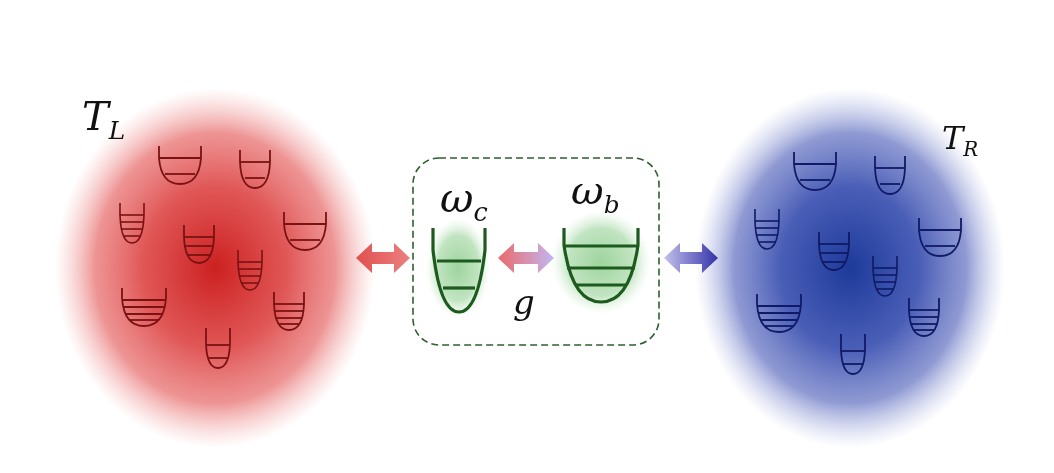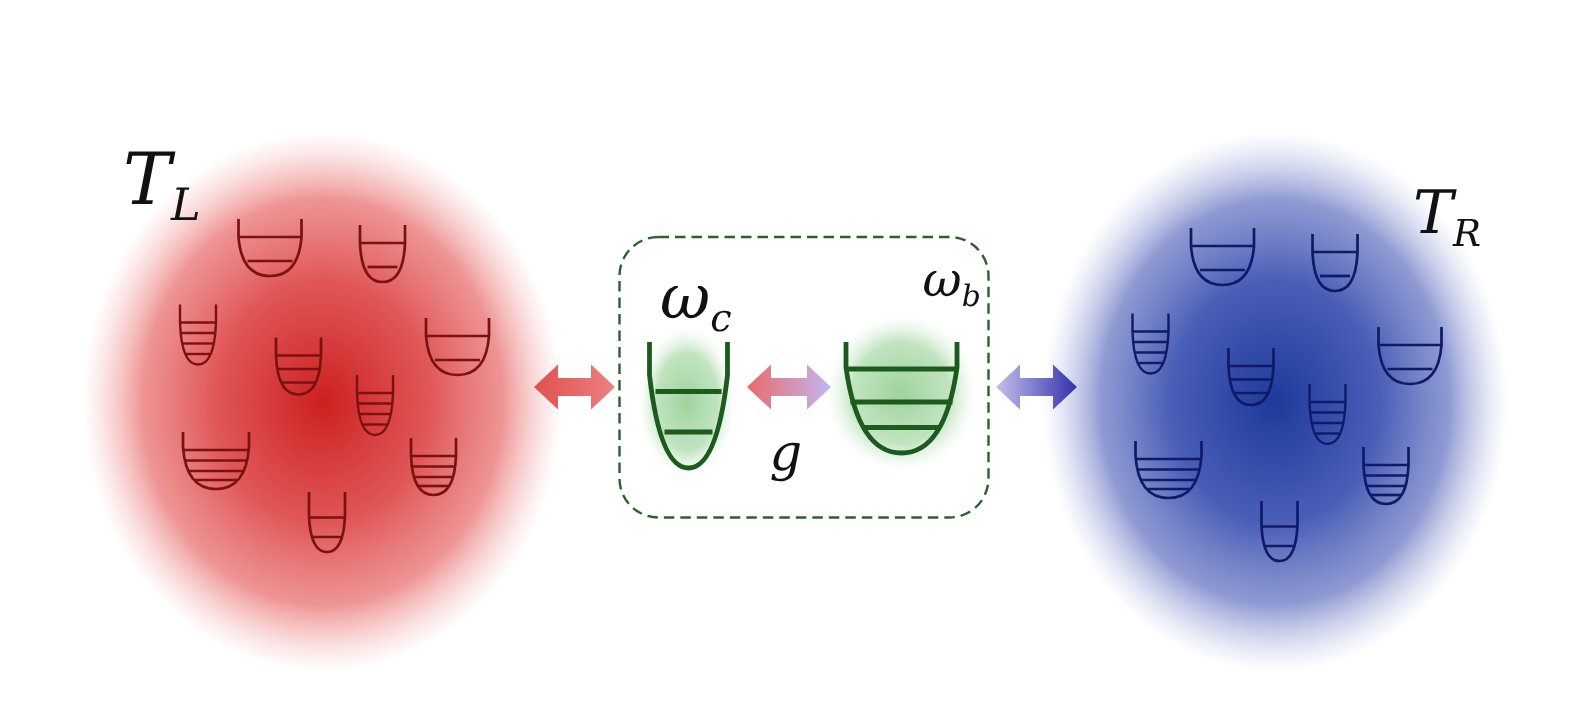--- a/index.html
+++ b/index.html
@@ -1,23 +1,23 @@
 <!DOCTYPE html>
 <html><head>
 <meta charset="utf-8">
 <style>
   html, body { margin: 0; padding: 0; background: #ffffff; }
   body { width: 1054px; height: 473px; position: relative; overflow: hidden; font-family: "DejaVu Serif", serif; }
   .canvas { position: absolute; left: 0; top: 0; width: 1054px; height: 473px; }
   .label { position: absolute; font-family: "DejaVu Serif", serif; font-style: italic; color: #111; line-height: 1; }
   .label sub { font-size: 0.62em; font-style: italic; vertical-align: -0.35em; }
-  .tl { left: 82px; top: 96px; font-size: 48px; }
-  .tr { left: 942px; top: 122px; font-size: 40px; }
+  .tl { left: 82px; top: 96px; font-size: 40px; }
+  .tr { left: 942px; top: 122px; font-size: 32px; }
   .wc { left: 440px; top: 178px; font-size: 41px; }
-  .wb { left: 615px; top: 170px; font-size: 32px; text-align: center; }
+  .wb { left: 571px; top: 170px; font-size: 40px; text-align: center; }
   .g  { left: 513px; top: 285px; font-size: 34px; }
 </style>
 </head>
 <body>
 
 <svg class="canvas" width="1054" height="473" viewBox="0 0 1054 473" xmlns="http://www.w3.org/2000/svg">
   <defs>
     <radialGradient id="redGlow" cx="50%" cy="50%" r="50%">
       <stop offset="0%" stop-color="#cc2020" stop-opacity="1"></stop>
       <stop offset="45%" stop-color="#dd4444" stop-opacity="0.9"></stop>

